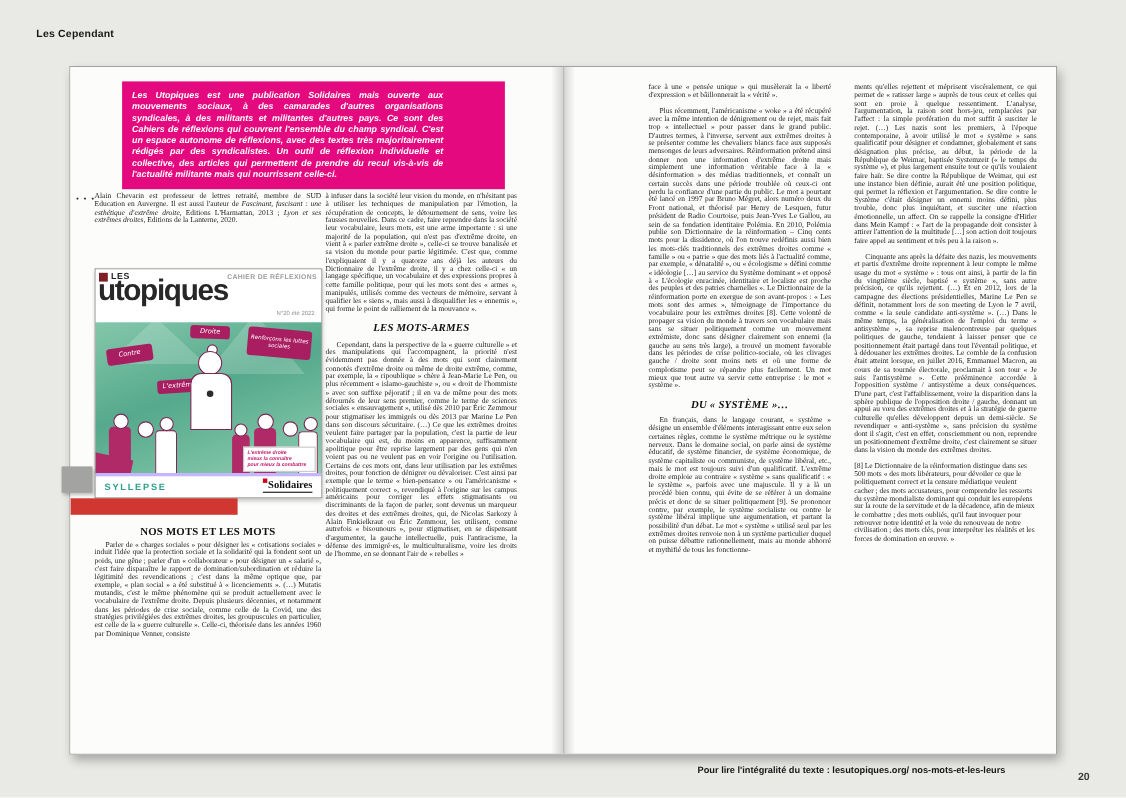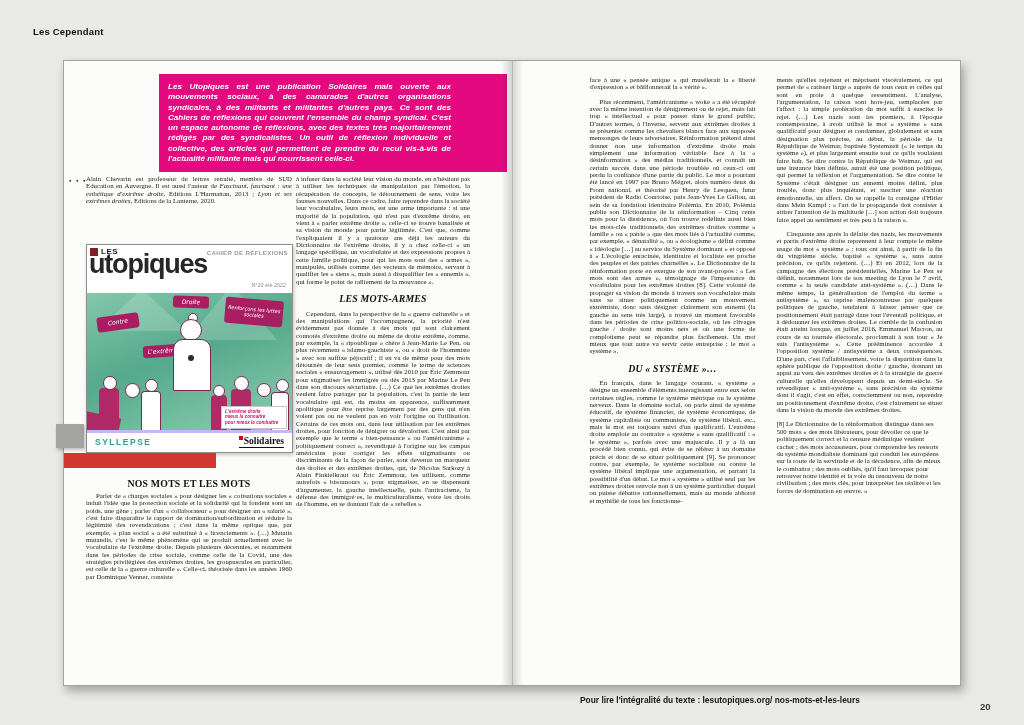--- a/index.html
+++ b/index.html
@@ -21,21 +21,21 @@
   .body-text p{margin:0;}
   p.ind{text-indent:10px;}
   p.gap{margin-top:7px;}
   p.footnote{text-align:left;}
   .h-section{font-family:"Liberation Serif","DejaVu Serif",serif;font-weight:bold;font-size:9.8px;
     color:#101010;text-align:center;letter-spacing:.2px;margin:0;}
   .h-inline{margin-top:10px;margin-bottom:7px;font-style:italic;}
   
   .intro-box{position:absolute;left:47px;top:13px;width:348px;box-sizing:border-box;
     background:#e5097f;color:#fff;padding:8px 56px 8px 9px;
-    font-style:italic;font-weight:bold;font-size:8.1px;line-height:10.3px;text-align:justify;margin-left:48px;}
+    font-style:italic;font-weight:bold;font-size:8.1px;line-height:10.3px;text-align:justify;}
   .author-bullets{position:absolute;left:5px;top:117px;font-size:4.5px;letter-spacing:1.5px;color:#3a3a3a;}
   .author-note{position:absolute;left:22px;top:114px;width:206px;}
   .author-note .btitle{font-style:italic;}
   .lp-col1-head{position:absolute;left:22px;top:417px;width:206px;}
   .lp-col1-text{position:absolute;left:22px;top:431px;width:206px;}
   .lp-col2{position:absolute;left:232px;top:114px;width:174px;}
   .red-bar{position:absolute;left:0;top:392px;width:152px;height:15px;background:#cf3730;}
   .grey-tab{position:absolute;left:56px;top:424px;width:28px;height:24px;background:#a3a3a1;
     box-shadow:1px 2px 3px rgba(0,0,0,.25);z-index:5;}
   
@@ -67,21 +67,21 @@
   .tagbox span{display:block;color:#c0176b;font-weight:bold;font-style:italic;font-size:4.6px;line-height:5.8px;}
   .pubs{position:absolute;left:0;bottom:0;width:100%;height:19px;background:#fff;border-top:3px solid #c4b5fd;}
   .pub-syllepse{position:absolute;left:8px;top:4px;font-size:8.4px;font-weight:bold;color:#2f9e8c;letter-spacing:1.6px;}
   .pub-solidaires{position:absolute;right:8px;top:2px;font-size:9.6px;font-weight:bold;color:#101010;
     font-family:"Liberation Serif",serif;border-bottom:1.5px solid #101010;padding-bottom:1px;margin-left:28px;}
   .sol-red{display:inline-block;width:4px;height:4px;background:#d0021b;margin-right:1px;vertical-align:super;}
   
   .rp-col1{position:absolute;left:77px;top:15px;width:166px;}
   .rp-col2{position:absolute;left:264px;top:15px;width:166px;}
   
-  .footer-note{position:absolute;left:580px;top:695px;width:350px;text-align:left;font-size:8.4px;color:#161616;}
+  .footer-note{position:absolute;left:564px;top:695px;width:350px;text-align:right;font-size:8.4px;color:#161616;}
   .footer-note .pfx{font-weight:600;}
   .footer-note .lnk{font-weight:800;}
   .page-number{position:absolute;left:980px;top:701px;font-size:9.6px;font-weight:bold;color:#3a3a3a;}
 </style>
 </head>
 <body>
 
 <div class="doc-header">Les Cependant</div>
 
 <div class="spread">

